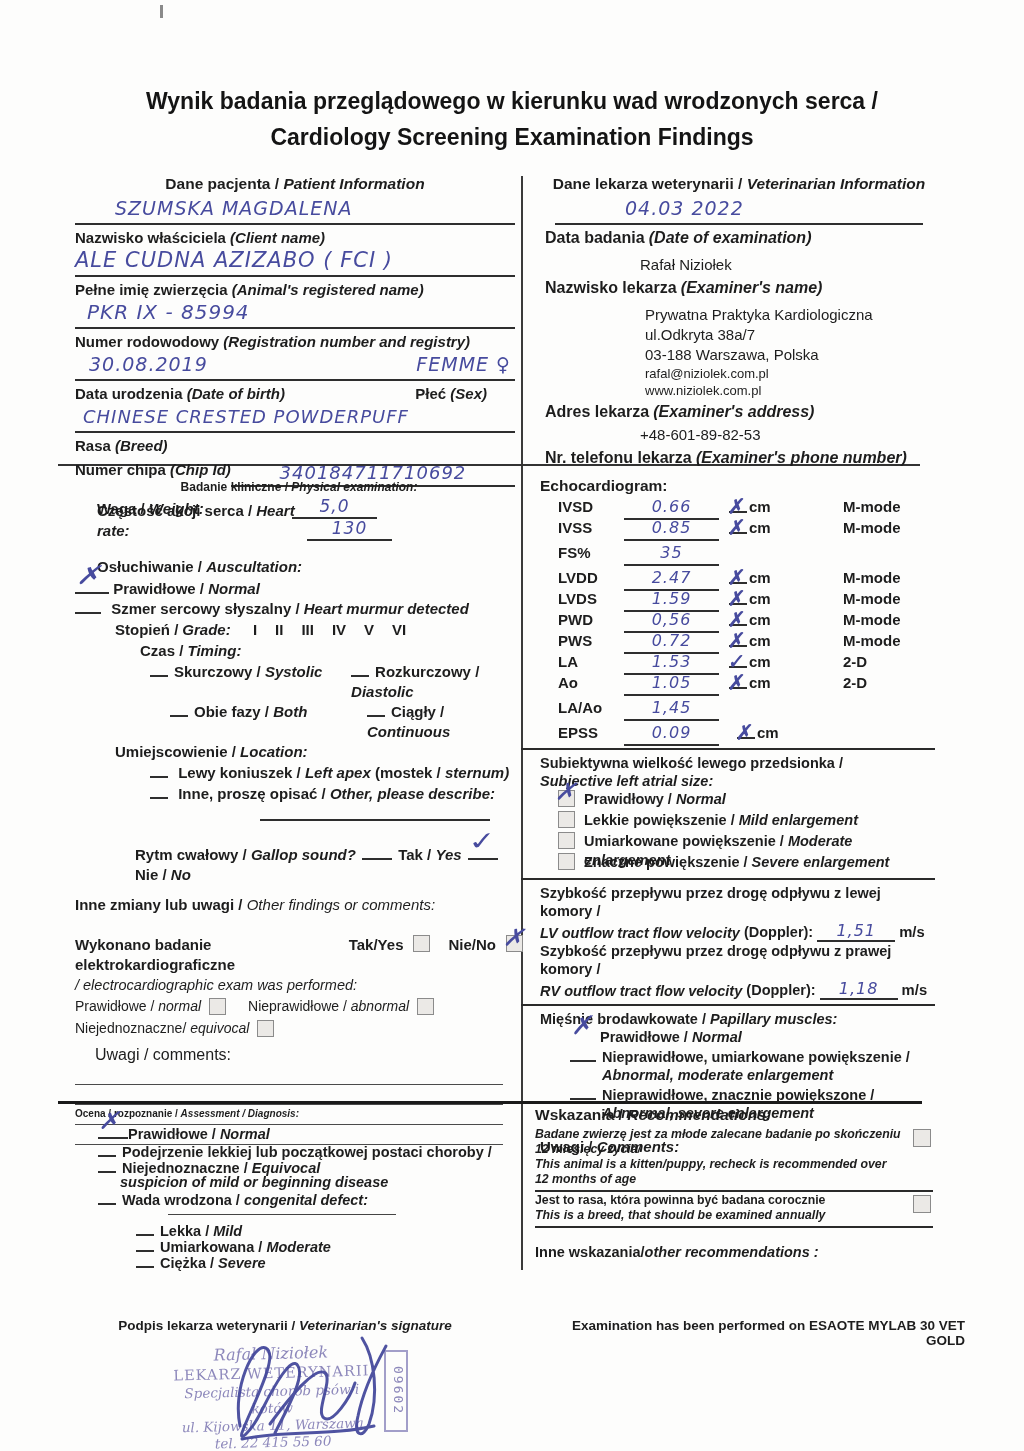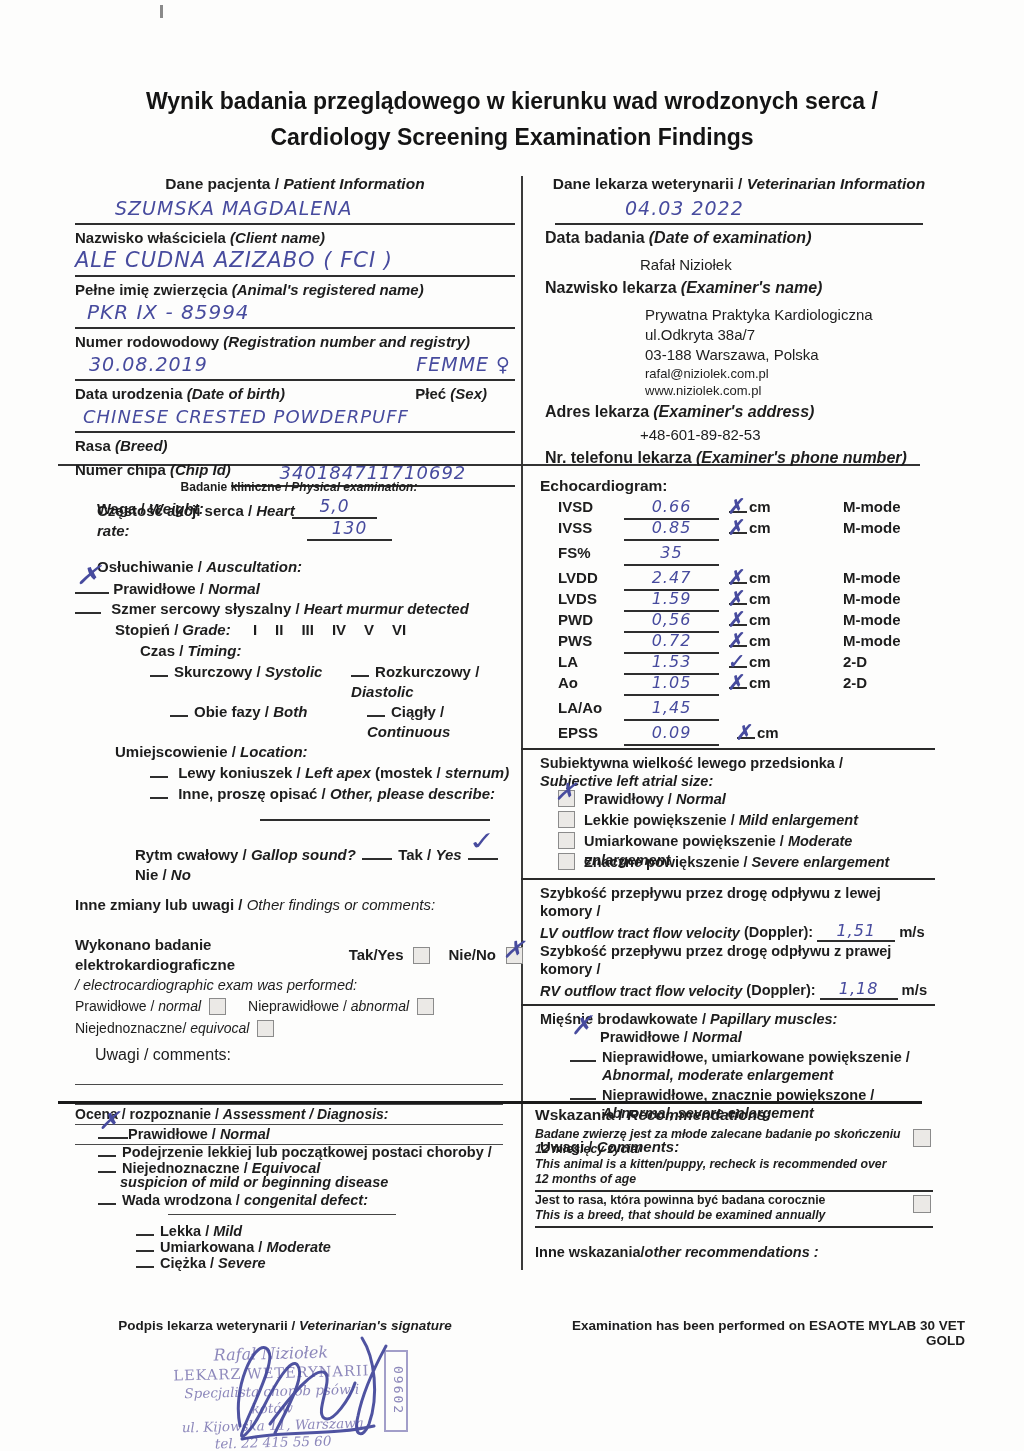--- a/index.html
+++ b/index.html
@@ -53,21 +53,21 @@
   .ind40{margin-left:40px}.ind65{margin-left:65px}.ind75{margin-left:75px}.ind95{margin-left:95px}
   .grades span{margin-left:18px;font-weight:700;}
   .trow{display:flex;}
   .trow .c1{width:228px;}
   .brule{border-bottom:2px solid var(--line);width:230px;margin-left:185px;margin-top:14px;}
   .gallop{margin-top:24px;margin-left:60px;height:24px;}
   .gxm{position:relative;display:inline-block;width:30px;height:13px;border-bottom:2px solid var(--line);margin:0 2px;}
   .gxm.checked::before{content:"\2713";position:absolute;left:4px;top:-14px;font-size:24px;color:var(--ink);
                        transform:rotate(-6deg) scaleX(1.4);}
   .findings{margin-top:26px;}
-  .ekg{margin-top:20px;display:flex;align-items:center;gap:10px;}
+  .ekg{margin-top:20px;display:flex;gap:10px;}
   .cb{position:relative;display:inline-block;width:15px;height:15px;background:#ebe9e6;
       border:1.6px solid #8b8b8b;vertical-align:middle;flex:none;}
   .cb.checked::after{content:"\2717";position:absolute;left:-4px;top:-9px;font-size:25px;color:var(--ink);
                      font-style:italic;transform:rotate(4deg);}
   .ekgsub{font-size:14.5px;}
   .ekgopt{font-size:14px;display:flex;align-items:center;gap:8px;height:22px;}
   .uwagi{margin-top:6px;margin-left:20px;font-size:16px;}
   .crule{border-bottom:1.5px solid #4a4a4a;height:19px;width:428px;}
 
   
@@ -88,21 +88,21 @@
   .vblank{width:78px;border-bottom:2px solid var(--line);text-align:center;font-size:16px;margin:0 4px;}
   .pap .optline{height:19px;font-size:14.5px;}
   .pap .sub{margin-left:62px;height:19px;font-size:14.5px;}
   .pxm{position:relative;display:inline-block;width:30px;height:12px;border-bottom:0;}
   .pxm::before{content:"\2717";position:absolute;left:2px;top:-14px;font-size:22px;color:var(--ink);
                transform:rotate(-10deg) scaleX(1.3);font-style:italic;}
   .ecomments{margin-top:14px;font-size:15px;}
 
   
   .assess{position:absolute;left:60px;top:1106px;width:452px;font-size:14.5px;line-height:16px;}
-  .assess .hline{margin-left:15px;height:20px;font-size:14px;}
+  .assess .hline{margin-left:15px;height:20px;font-size:10px;}
   .assess .opt{margin-left:38px;height:16px;}
   .assess .sus{margin-left:60px;height:16px;}
   .axm{position:relative;display:inline-block;width:30px;height:11px;border-bottom:2px solid var(--line);}
   .axm::before{content:"\2717";position:absolute;left:2px;top:-13px;font-size:21px;color:var(--ink);
                transform:rotate(-8deg) scaleX(1.35);font-style:italic;}
   .arule{border-bottom:1.5px solid #444;width:228px;margin:8px 0 6px 108px;}
   .assess .sopt{margin-left:76px;height:16px;}
 
   
   .recomm{position:absolute;left:535px;top:1106px;width:398px;}

